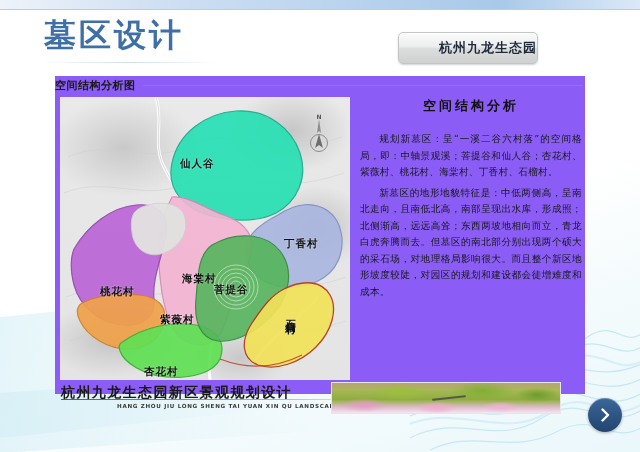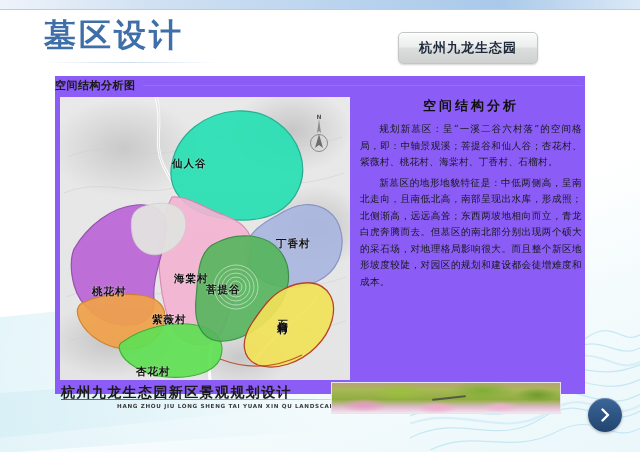--- a/index.html
+++ b/index.html
@@ -50,21 +50,21 @@
     background:linear-gradient(to right,rgba(120,160,200,.0),rgba(120,160,200,.35),rgba(120,160,200,0));
   }
 
   
   .logo-badge{
     position:absolute;left:398px;top:32px;width:138px;height:30px;
     border-radius:5px;
     background:linear-gradient(to bottom,#fbfbfb 0%,#eceded 45%,#dcdddd 52%,#cfd1d1 100%);
     border:1px solid #c4c6c6;
     box-shadow:0 1px 2px rgba(0,0,0,.18), inset 0 1px 0 rgba(255,255,255,.9);
-    display:flex;align-items:center;justify-content:center;
+    display:flex;align-items:center;justify-content:flex-end;
   }
   .logo-badge span{
     font-size:13px;font-weight:bold;color:#1e2a3a;letter-spacing:1px;
   }
 
   
   .panel{
     position:absolute;left:55px;top:76px;width:530px;height:318px;
     background:#8b5cf6;
   }
@@ -91,36 +91,37 @@
       linear-gradient(#e9e9e9,#e4e4e4);
     overflow:hidden;
   }
   .map svg{position:absolute;left:0;top:0;}
   .map-label{
     position:absolute;
     font-size:10.5px;font-weight:bold;color:#111;
     font-family:"DejaVu Serif","Liberation Serif",serif;
     letter-spacing:1px;white-space:nowrap;pointer-events:none;
     text-shadow:0 0 2px rgba(255,255,255,.55);
+    padding-left:8px;
   }
   .map-label.vert{
     writing-mode:vertical-rl;letter-spacing:2px;
   }
   .compass{position:absolute;right:18px;top:18px;width:26px;height:40px;}
   .compass .n{
     position:absolute;left:50%;top:-2px;transform:translateX(-50%);
     font-size:6px;color:#555;font-weight:bold;
   }
 
   
   .textcol{
     position:absolute;left:305px;top:21px;width:222px;height:283px;
   }
   .textcol h2{
-    margin:0 0 6px 0;text-align:center;
+    margin:0 0 16px 0;text-align:center;
     font-size:13px;font-weight:bold;color:#111;letter-spacing:3px;
     font-family:"DejaVu Sans","Liberation Sans",sans-serif;
   }
   .textcol p{
     margin:0 0 4px 0;
     font-size:9.6px;line-height:1.72;color:#16181a;
     text-align:justify;text-indent:2em;
     font-family:"DejaVu Serif","Liberation Serif",serif;
     letter-spacing:.3px;
   }

